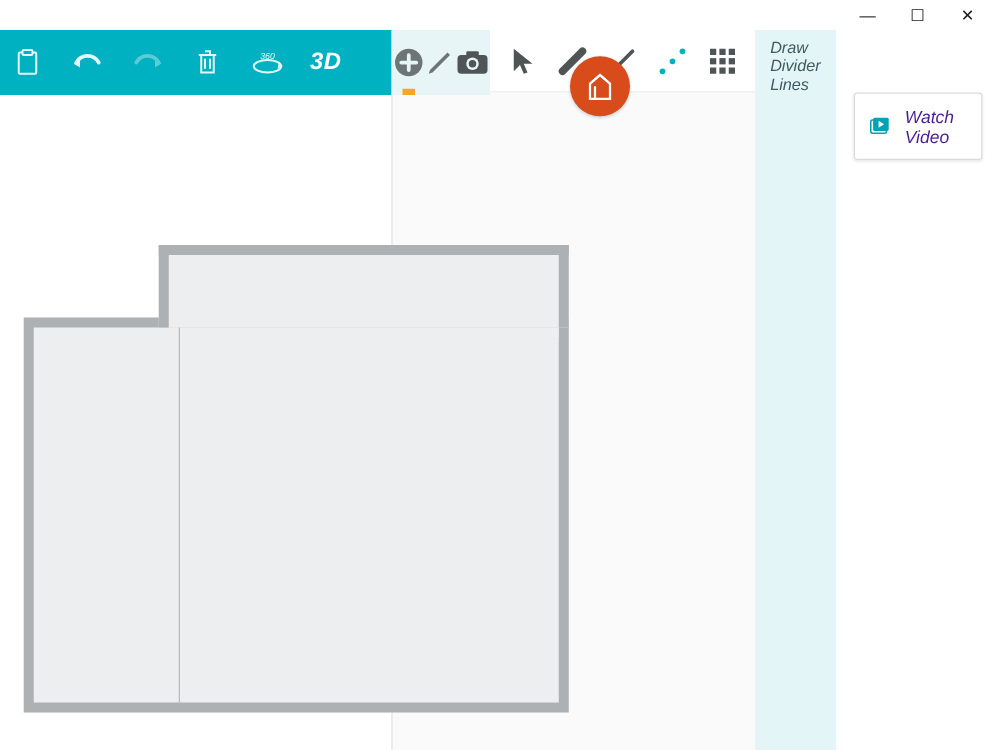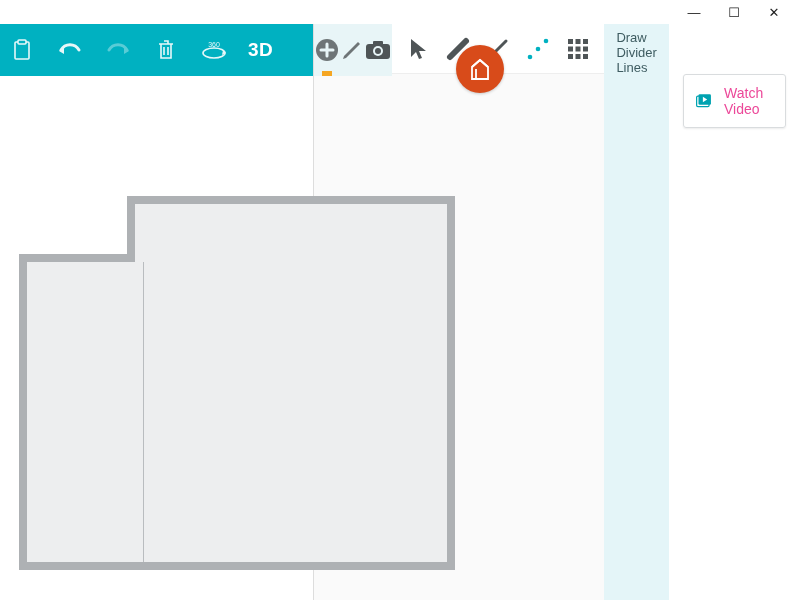--- a/index.html
+++ b/index.html
@@ -24,20 +24,21 @@
       font-family: "Segoe UI Symbol", sans-serif;
       font-size: 13px;
       color: #222;
       cursor: default;
     }
 
     
     .shell {
       display: flex;
       height: 576px; 
+      font-style: italic;
     }
 
     .left-pane {
       width: 480px;
       position: relative;
     }
     .right-pane {
       flex: 1;
       border-left: 1px solid #ddd;
       display: flex;
@@ -174,21 +175,21 @@
       border: 1px solid #D9DCDE;
       border-radius: 3px;
       padding: 10px 12px;
       display:flex;
       align-items:center;
       gap:12px;
       box-shadow: 0 1px 2px rgba(0,0,0,0.08);
       margin-bottom: 20px;
     }
     .watch-card .label {
-      color:#ec4899;
+      color:#4c1d95;
       font-size: 14px;
     }
     ul.tips {
       list-style: disc;
       padding-left: 34px;
       line-height: 1.55;
     }
     ul.tips li { margin-bottom: 6px; }
   </style>
 </head>

